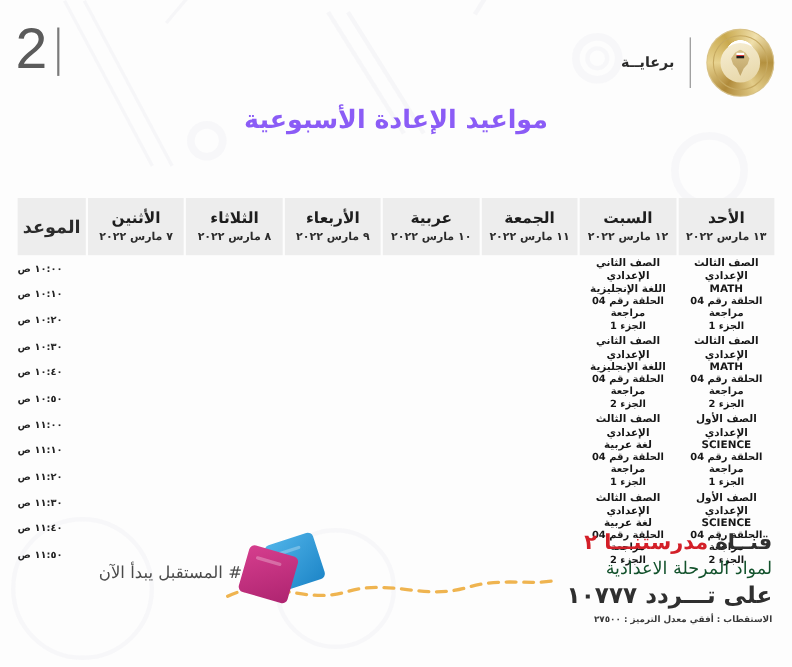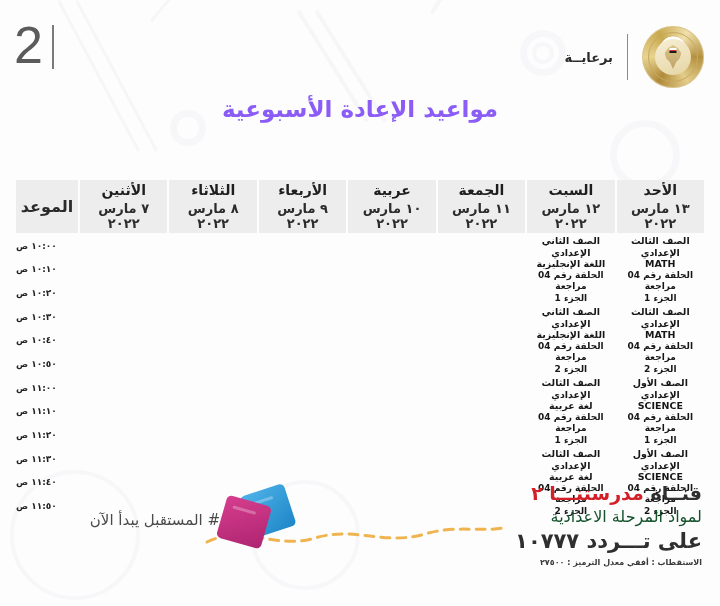--- a/index.html
+++ b/index.html
@@ -188,21 +188,21 @@
     text-align: center;
     padding: 2px;
   }
   .day-name {
     font-size: 14px;
     font-weight: bold;
     color: #1e1e1e;
     line-height: 16px;
   }
   .day-date {
-    font-size: 13px;
+    font-size: 10px;
     font-weight: bold;
     color: #2c2c2c;
     margin-top: 3px;
   }
   th.time-head {
     width: 62px;
   }
   .time-head-label {
     font-size: 16px;
     font-weight: bold;

